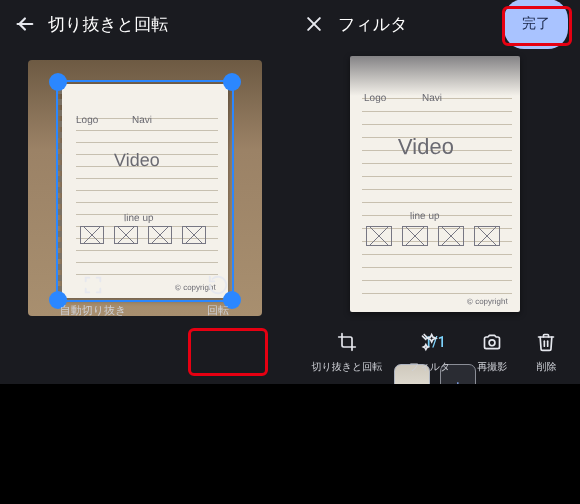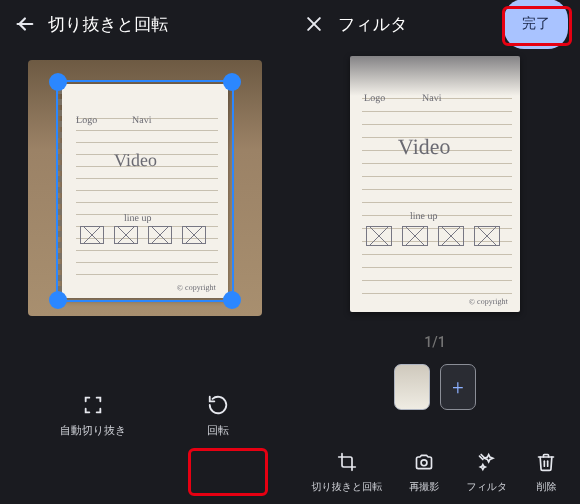--- a/index.html
+++ b/index.html
@@ -7,21 +7,21 @@
     width: 580px;
     height: 504px;
     background: #000;
     display: flex;
     font-family: -apple-system, "Segoe UI", Roboto, sans-serif;
     color: #fff;
   }
   .pane {
     position: relative;
     width: 290px;
-    height: 504px;
+    height: 384px;
     background: #1a1b20;
     overflow: hidden;
   }
   .topbar {
     display: flex;
     align-items: center;
     height: 48px;
     padding: 0 12px;
     gap: 12px;
   }
@@ -125,21 +125,21 @@
   }
   .preview-area::before {
     content:"";
     position:absolute; top:0; left:0; right:0; height:40px;
     background:linear-gradient(180deg,rgba(40,40,50,0.55),transparent);
   }
   .preview-area .line {
     position:absolute; left:12px; right:8px; height:1px; background:#c8c0af;
   }
   .page-counter {
-    text-align:center; margin-top:22px; font-size:14px; font-weight:500; color:#737373;
+    text-align:center; margin-top:22px; font-size:14px; font-weight:500; color:#7dd3fc;
   }
   .thumbs {
     display:flex; justify-content:center; gap:10px; margin-top:14px;
   }
   .thumb {
     width:36px; height:46px; border:1.5px solid #8b8e97; border-radius:7px;
     display:flex; align-items:center; justify-content:center;
     background:#2a2c33;
     cursor:pointer;
   }
@@ -150,21 +150,21 @@
   .thumb .plus { font-size:20px; color:#8cb0ff; font-weight:300;}
   .toolbar-right {
     position:absolute; left:0; right:0; bottom:10px;
     display:flex; justify-content:space-around; padding:0 8px;
   }
   .toolbar-right .tool { font-size:10px; }
 
   
   .sketch-text {
     position:absolute;
-    font-family: Liberation Serif, serif;
+    font-family: Liberation Sans, sans-serif;
     color:#6a6a72;
     font-size:12px;
     transform:rotate(-0.5deg);
   }
   .sketch-box {
     position:absolute;
     border:1.5px solid #777783;
     background:transparent;
   }
   .sketch-box::before, .sketch-box::after {
@@ -306,37 +306,37 @@
       <span class="icon-btn">
         <svg width="20" height="20" viewBox="0 0 24 24" fill="none" stroke="#e6e8ee" stroke-width="2" stroke-linecap="round">
             <path d="M6 2v14a2 2 0 0 0 2 2h14"></path>
             <path d="M18 22V8a2 2 0 0 0-2-2H2"></path>
           </svg>
       </span>
       <span>切り抜きと回転</span>
     </div>
     <div class="tool">
       <span class="icon-btn">
-        <svg width="20" height="20" viewBox="0 0 24 24" fill="none" stroke="#e6e8ee" stroke-width="2" stroke-linecap="round" stroke-linejoin="round">
-            <path d="M3 8a2 2 0 0 1 2-2h2l2-2h6l2 2h2a2 2 0 0 1 2 2v10a2 2 0 0 1-2 2H5a2 2 0 0 1-2-2z"></path>
-            <circle cx="12" cy="13" r="3.5"></circle>
-          </svg>
-      </span>
-      <span>再撮影</span>
-    </div>
-    <div class="tool">
-      <span class="icon-btn">
         <svg width="20" height="20" viewBox="0 0 24 24" fill="none" stroke="#e6e8ee" stroke-width="2" stroke-linecap="round">
             <path d="M5 3l4 4"></path>
             <path d="M3 5l4 4" transform="translate(0 0)"></path>
             <path d="M14 3l1.5 3L19 7.5 15.5 9 14 12l-1.5-3L9 7.5 12.5 6z"></path>
             <path d="M7 15l1 2 2 1-2 1-1 2-1-2-2-1 2-1z"></path>
           </svg>
       </span>
       <span>フィルタ</span>
+    </div>
+    <div class="tool">
+      <span class="icon-btn">
+        <svg width="20" height="20" viewBox="0 0 24 24" fill="none" stroke="#e6e8ee" stroke-width="2" stroke-linecap="round" stroke-linejoin="round">
+            <path d="M3 8a2 2 0 0 1 2-2h2l2-2h6l2 2h2a2 2 0 0 1 2 2v10a2 2 0 0 1-2 2H5a2 2 0 0 1-2-2z"></path>
+            <circle cx="12" cy="13" r="3.5"></circle>
+          </svg>
+      </span>
+      <span>再撮影</span>
     </div>
     <div class="tool">
       <span class="icon-btn">
         <svg width="20" height="20" viewBox="0 0 24 24" fill="none" stroke="#e6e8ee" stroke-width="2" stroke-linecap="round" stroke-linejoin="round">
             <polyline points="3 6 5 6 21 6"></polyline>
             <path d="M19 6l-1 14a2 2 0 0 1-2 2H8a2 2 0 0 1-2-2L5 6"></path>
             <path d="M10 11v6"></path>
             <path d="M14 11v6"></path>
             <path d="M9 6V4a1 1 0 0 1 1-1h4a1 1 0 0 1 1 1v2"></path>
           </svg>

